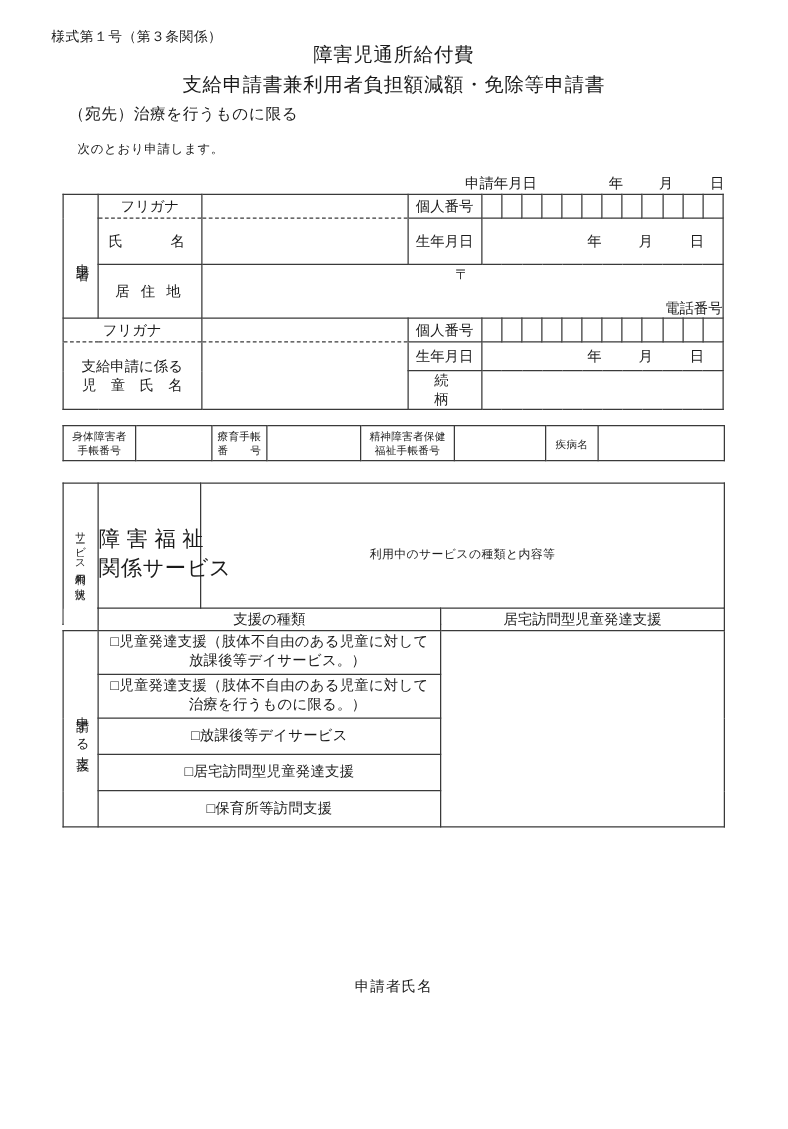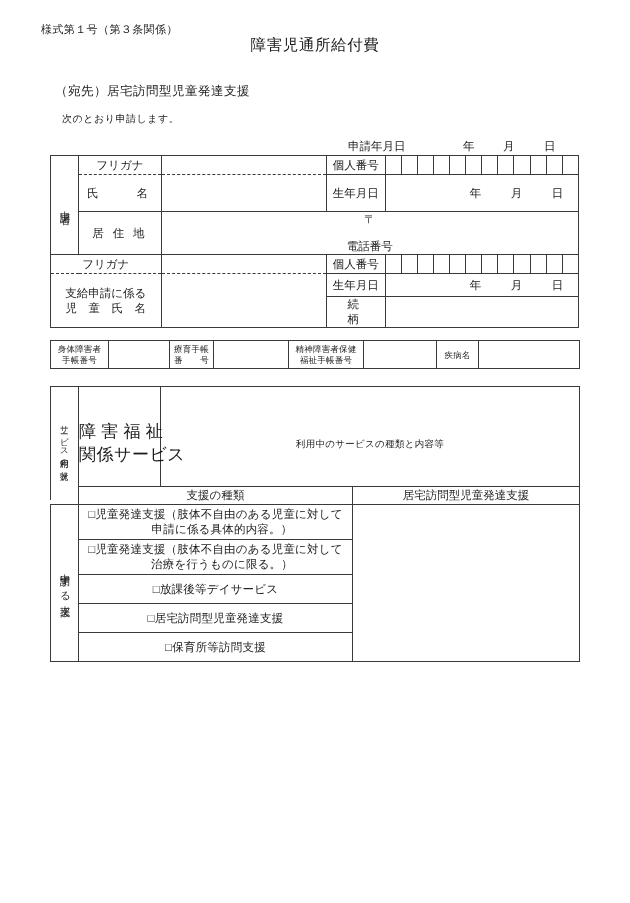--- a/index.html
+++ b/index.html
@@ -58,21 +58,21 @@
     top: 112px;
     font-size: 10px;
     letter-spacing: 0.5px;
     white-space: nowrap;
   }
 
   
   .appdate {
     position: absolute;
     top: 139px;
-    left: 348px;
+    left: 372px;
     width: 220px;
     height: 16px;
     font-size: 11.5px;
     white-space: nowrap;
   }
   .appdate .lbl { position: absolute; left: 0; top: 0; }
   .appdate .y { position: absolute; left: 115px; top: 0; }
   .appdate .m { position: absolute; left: 155px; top: 0; }
   .appdate .d { position: absolute; left: 196px; top: 0; }
 
@@ -167,23 +167,24 @@
 </style>
 </head>
 <body>
 
 <div class="page">
 
   <div class="form-no">様式第１号（第３条関係）</div>
 
   <div class="doc-title">
     <span class="l1">障害児通所給付費</span>
+    <span class="l2">支給申請書兼利用者負担額減額・免除等申請書</span>
   </div>
 
-  <div class="addressee">（宛先）居宅訪問型児童発達支援</div>
+  <div class="addressee">（宛先）治療を行うものに限る</div>
   <div class="intro">次のとおり申請します。</div>
 
   <div class="appdate">
     <span class="lbl">申請年月日</span>
     <span class="y">年</span>
     <span class="m">月</span>
     <span class="d">日</span>
   </div>
 
   <table class="grid" style="left:50px; top:155px; width:529px;">
@@ -242,21 +243,21 @@
         </div>
       </td>
     </tr>
 
     <tr style="height:42px;">
       <td>
         <span class="spaced1">居 住 地</span>
       </td>
       <td colspan="14" class="cell-top-l">
         <span class="postal">〒</span>
-        <div style="text-align:center; margin-top:12px;">電話番号</div>
+        <div style="text-align:right; margin-top:12px;">電話番号</div>
       </td>
     </tr>
 
     <tr style="height:19px;">
       <td colspan="2" class="dashbot">フリガナ</td>
       <td class="dashbot"></td>
       <td>個人番号</td>
       <td></td>
       <td></td>
       <td></td>
@@ -367,21 +368,21 @@
       <td>支援の種類</td>
       <td>居宅訪問型児童発達支援</td>
     </tr>
 
     <tr style="height:35px;">
       <td rowspan="5">
         <div class="vert">申請する支援</div>
       </td>
       <td class="chk-line">
         <span>□</span><span>児童発達支援（肢体不自由のある児童に対して</span>
-        <span class="ind">申請に係る具体的内容。）</span>
+        <span class="ind">放課後等デイサービス。）</span>
       </td>
       <td rowspan="5"></td>
     </tr>
 
     <tr style="height:35px;">
       <td class="chk-line">
         <span>□</span><span>児童発達支援（肢体不自由のある児童に対して</span>
         <span class="ind">治療を行うものに限る。）</span>
       </td>
     </tr>
@@ -400,14 +401,15 @@
 
     <tr style="height:29px;">
       <td class="chk-line">
         <span>□</span><span>保育所等訪問支援</span>
       </td>
     </tr>
   </tbody>
     </table>
 
 
+  <div class="sig">申請者氏名</div>
 
 </div>
 
 </body></html>

